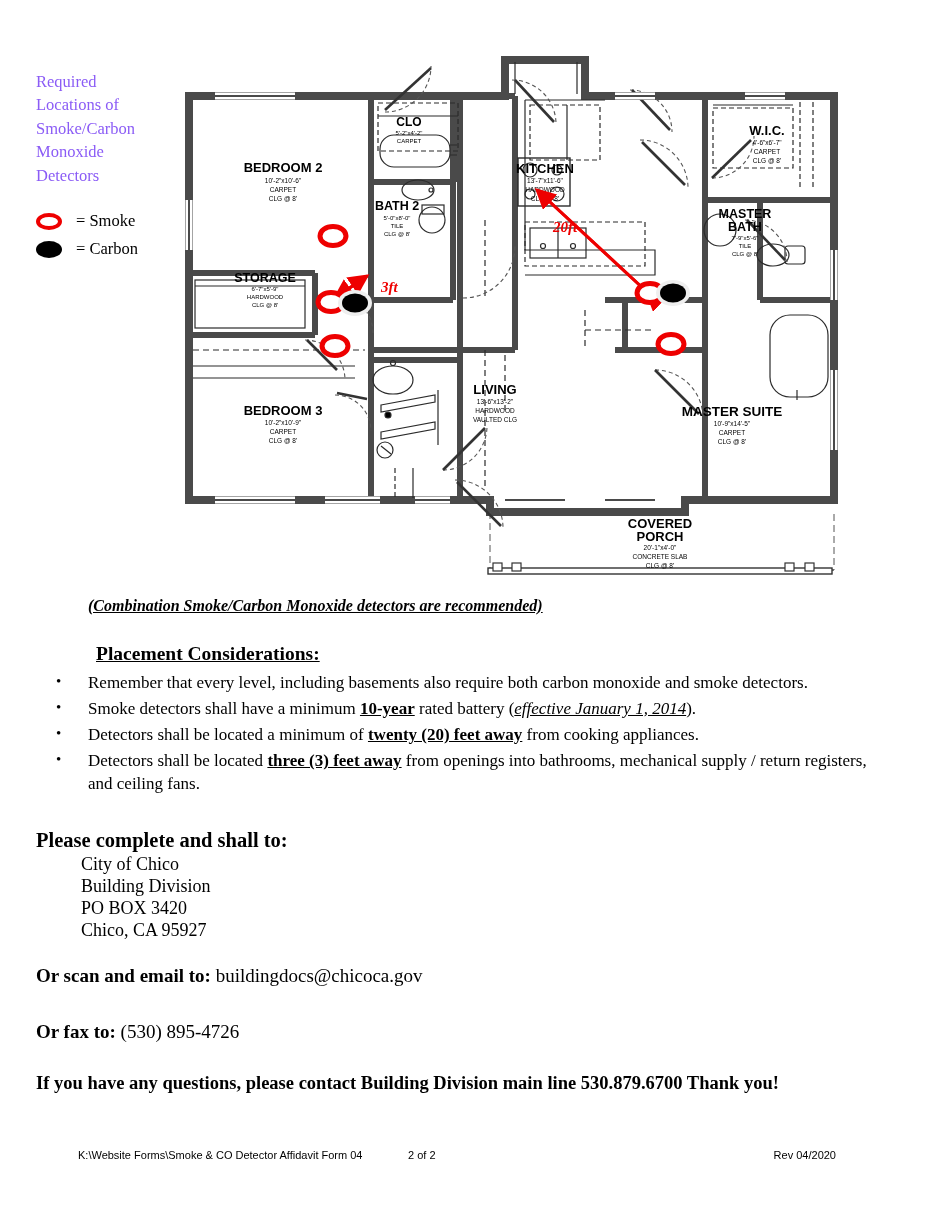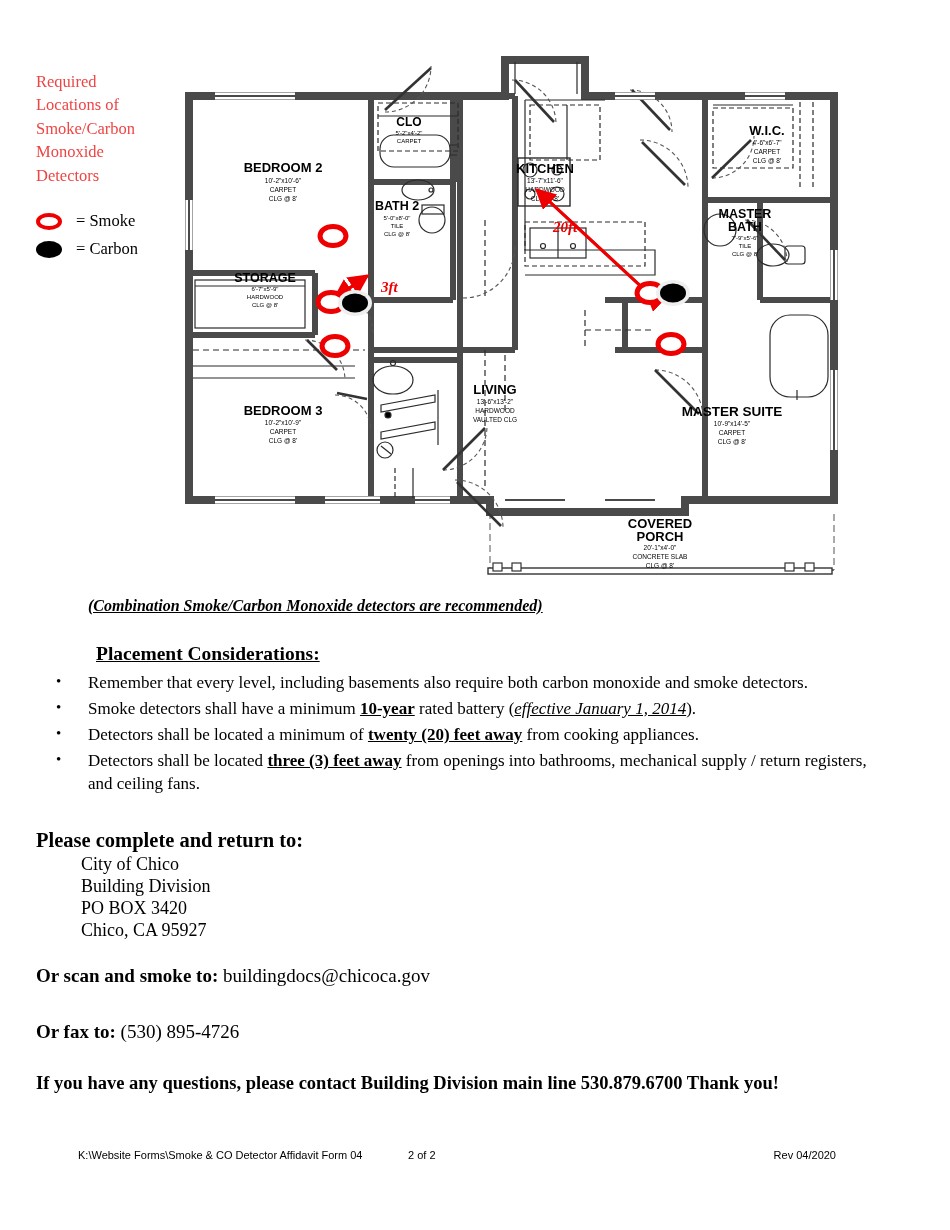--- a/index.html
+++ b/index.html
@@ -19,21 +19,21 @@
   
   #legend-block {
     position: absolute;
     left: 36px;
     top: 70px;
     width: 150px;
   }
   #legend-title {
     font-size: 16.5px;
     line-height: 1.42;
-    color: #ef4444;
+    color: #8b5cf6;
   }
   #legend-items {
     margin-top: 20px;
   }
   .legend-row {
     display: flex;
     align-items: center;
     height: 28px;
   }
   .legend-mark {
@@ -508,31 +508,31 @@
   </div>
   <div class="bullet-row">
     <div class="bullet-dot">•</div>
     <div class="bullet-text">
       <span>Detectors shall be located </span><span class="u-bold">three (3) feet away</span><span> from openings into bathrooms, mechanical supply / return registers, and ceiling fans.</span>
     </div>
   </div>
 </div>
 
 <div id="return-block">
-  <div id="return-heading">Please complete and return to:</div>
+  <div id="return-heading">Please complete and shall to:</div>
   <div id="return-address">
     <div>City of Chico</div>
     <div>Building Division</div>
     <div>PO BOX 3420</div>
     <div>Chico, CA 95927</div>
   </div>
 </div>
 
 <div id="email-line">
-  <span class="lead-bold">Or scan and smoke to:</span>
+  <span class="lead-bold">Or scan and email to:</span>
   <span>buildingdocs@chicoca.gov</span>
 </div>
 
 <div id="fax-line">
   <span class="lead-bold">Or fax to:</span>
   <span>(530) 895-4726</span>
 </div>
 
 <div id="questions-line">If you have any questions, please contact Building Division main line 530.879.6700 Thank you!</div>
 

